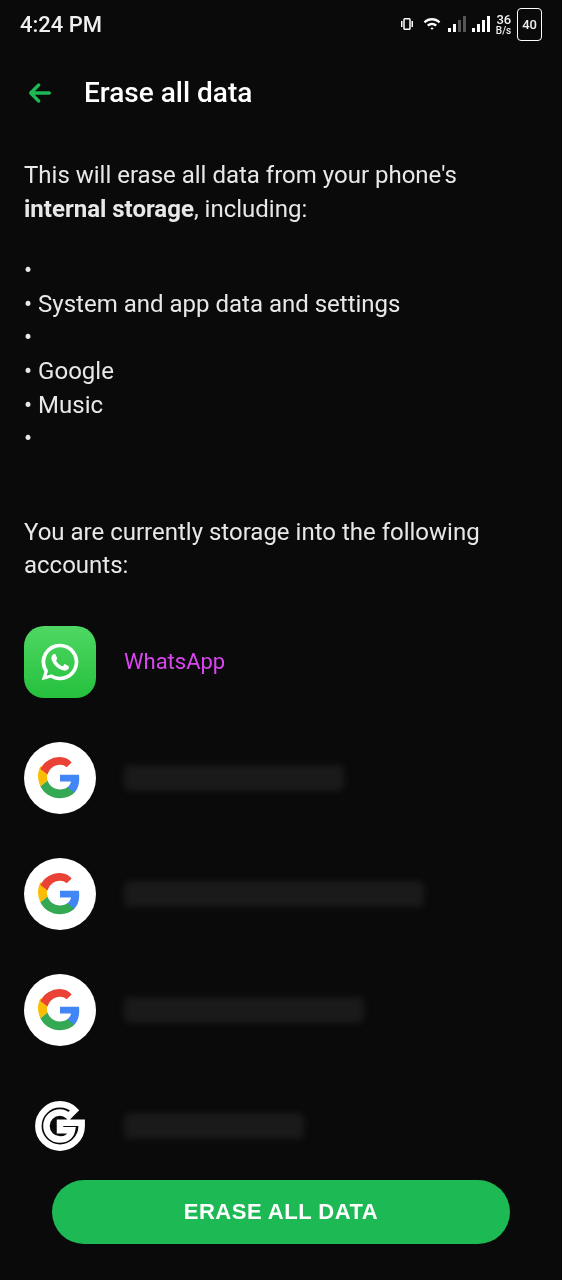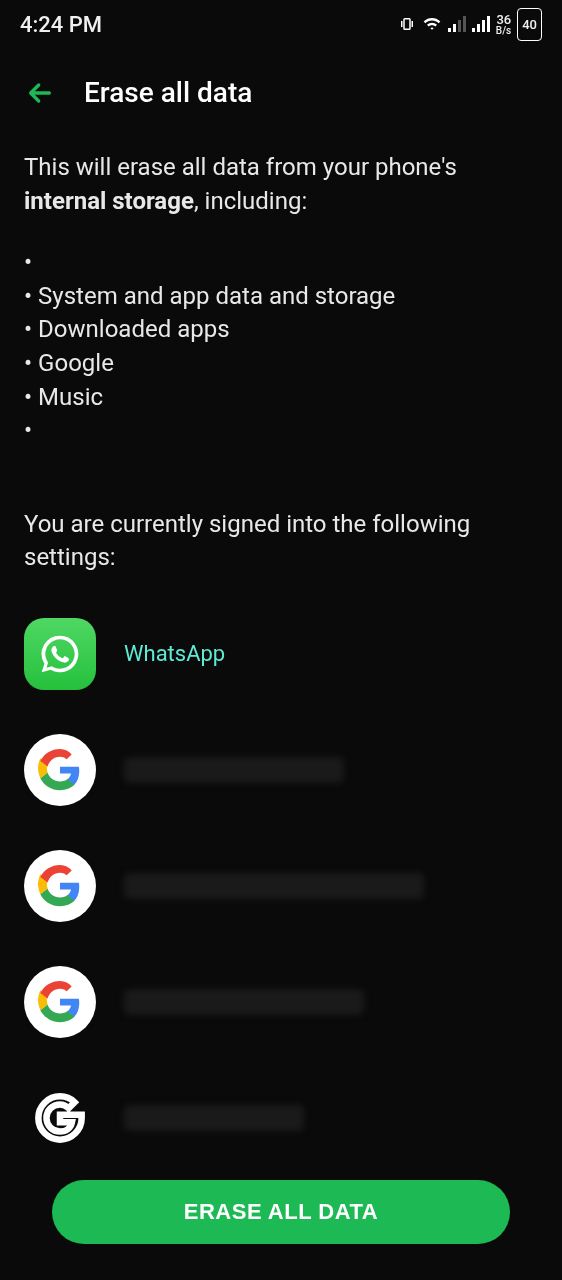--- a/index.html
+++ b/index.html
@@ -72,21 +72,21 @@
     font-weight: 500;
     color: #fff;
   }
   .content {
     padding: 0 24px;
     font-size: 24px;
     line-height: 1.4;
     color: #e8e8e8;
   }
   .intro {
-    margin-top: 22px;
+    margin-top: 30px;
     margin-bottom: 28px;
   }
   .intro strong {
     font-weight: 700;
   }
   .bullets {
     margin-bottom: 60px;
   }
   .bullet {
     display: flex;
@@ -119,21 +119,21 @@
     background: linear-gradient(180deg, #4fd864, #25c03c);
     border-radius: 20px;
   }
   .google-icon {
     background: #fff;
   }
   .google-dark-icon {
     background: #0a0a0a;
   }
   .account-label {
-    color: #5eead4;
+    color: #d946ef;
     font-size: 22px;
   }
   .redacted {
     width: 220px;
     height: 26px;
     background: #1a1a1a;
     border-radius: 6px;
     filter: blur(3px);
   }
   .erase-btn {
@@ -208,40 +208,39 @@
   <div class="intro">
     <span>This will erase all data from your phone's </span><strong>internal storage</strong><span>, including:</span>
   </div>
 
   <div class="bullets">
     <div class="bullet">
         <span>•</span>
       </div>
     <div class="bullet">
         <span>•</span>
-        <span>System and app data and storage</span>
-      </div>
-    <div class="bullet">
-        <span>•</span>
-        <span>Downloaded apps</span>
+        <span>System and app data and settings</span>
+      </div>
+    <div class="bullet">
+        <span>•</span>
       </div>
     <div class="bullet">
         <span>•</span>
         <span>Google</span>
       </div>
     <div class="bullet">
         <span>•</span>
         <span>Music</span>
       </div>
     <div class="bullet">
         <span>•</span>
       </div>
   </div>
 
-  <div class="signed-in-text">You are currently signed into the following settings:</div>
+  <div class="signed-in-text">You are currently storage into the following accounts:</div>
 
   <div class="accounts">
 
     <div class="account-row">
       <div class="account-icon whatsapp-icon">
         <svg width="44" height="44" viewBox="0 0 24 24" fill="#fff">
             <path d="M12 2a10 10 0 0 0-8.5 15.3L2 22l4.9-1.4A10 10 0 1 0 12 2zm0 18a8 8 0 0 1-4.1-1.1l-.3-.2-2.9.8.8-2.8-.2-.3A8 8 0 1 1 12 20zm4.4-6c-.2-.1-1.4-.7-1.6-.8s-.4-.1-.5.1-.6.8-.7.9-.3.2-.5.1a6.5 6.5 0 0 1-3.2-2.8c-.2-.4.2-.4.5-1.2.1-.2 0-.3 0-.4s-.5-1.3-.7-1.8-.4-.4-.5-.4h-.5c-.2 0-.4.1-.6.3s-.8.8-.8 2 .9 2.3 1 2.5 1.7 2.6 4.1 3.6c1.4.6 2 .7 2.7.6.4-.1 1.4-.6 1.6-1.1s.2-1 .1-1.1-.2-.2-.4-.3z"></path>
           </svg>
       </div>
       <div class="account-label">WhatsApp</div>

